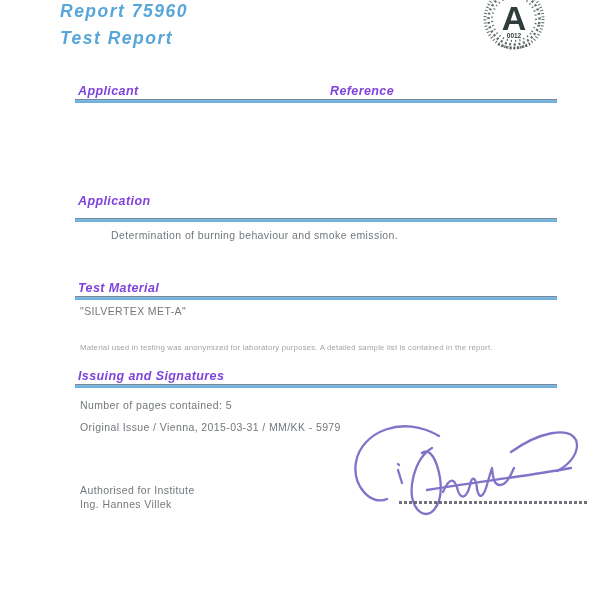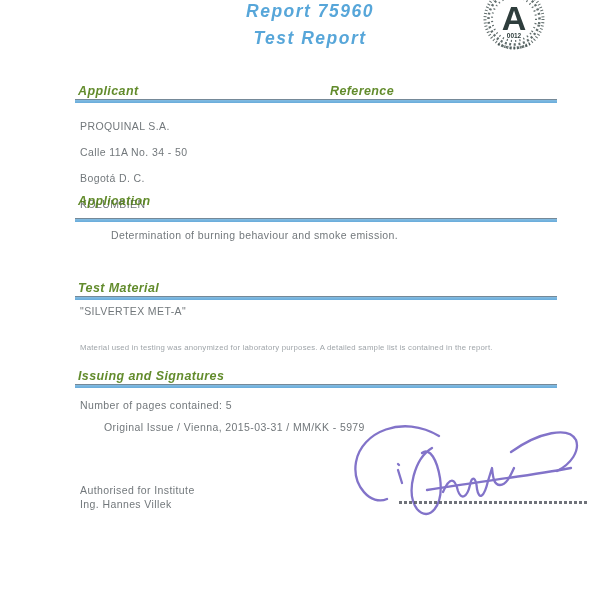--- a/index.html
+++ b/index.html
@@ -1,30 +1,30 @@
 <!DOCTYPE html>
 <html><head>
 <meta charset="utf-8">
 <style>
   html,body{margin:0;padding:0;background:#ffffff;}
   body{width:600px;height:600px;overflow:hidden;position:relative;
        font-family:"Liberation Sans", sans-serif;}
   .page{position:absolute;inset:0;background:#ffffff;}
 
   
-  .doc-title{position:absolute;left:60px;width:500px;text-align:center;
+  .doc-title{position:absolute;left:60px;width:500px;text-align:left;
              color:#3a97d3;font-style:italic;font-weight:bold;
              font-size:17.5px;letter-spacing:1.5px;opacity:.85;}
   .t1{top:1px;} .t2{top:28px;}
 
   
   .seal{position:absolute;left:482px;top:-12px;width:64px;height:70px;}
 
   
-  .sec-h{position:absolute;color:#4d7c0f;font-style:italic;font-weight:bold;
+  .sec-h{position:absolute;color:#6d28d9;font-style:italic;font-weight:bold;
          font-size:12.5px;letter-spacing:.4px;opacity:.88;}
   .rule{position:absolute;left:75px;width:482px;height:3px;
         border-top:1px solid #5d7587;
         background:linear-gradient(#6fb0dc,#4e9ed6);opacity:.85;}
 
   
   .body-txt{position:absolute;color:#666c70;font-size:10.5px;
             letter-spacing:.4px;opacity:.92;}
   .addr{left:80px;top:107px;line-height:13px;white-space:pre-line;}
   .note{font-size:7.8px;color:#969ca1;letter-spacing:.2px;margin-top:10px;}
@@ -52,40 +52,34 @@
       <text x="32" y="42" text-anchor="middle" font-family="Liberation Sans, sans-serif" font-size="34" font-weight="bold" fill="#2e3d3c">A</text>
       <text x="32" y="50" text-anchor="middle" font-family="Liberation Sans, sans-serif" font-size="6.5" font-weight="bold" fill="#2e3d3c">0012</text>
       <path d="M 16 56 Q 32 64 48 56" stroke="#3b4a49" stroke-width="2.5" fill="none" stroke-dasharray="2 2" opacity="0.8"></path>
     </svg>
   </div>
 
   <div class="sec-h" style="left:78px;top:84px;">Applicant</div>
   <div class="sec-h" style="left:330px;top:84px;">Reference</div>
   <div class="rule" style="top:99px;"></div>
 
-  <div class="body-txt addr">
-    <div>PROQUINAL S.A.</div>
-    <div>Calle 11A No. 34 - 50</div>
-    <div>Bogotá D. C.</div>
-    <div>KOLUMBIEN</div>
-  </div>
 
   <div class="sec-h" style="left:78px;top:194px;">Application</div>
   <div class="rule" style="top:218px;"></div>
   <div class="body-txt" style="left:80px;top:229px;margin-left:31px;">Determination of burning behaviour and smoke emission.</div>
 
   <div class="sec-h" style="left:78px;top:281px;">Test Material</div>
   <div class="rule" style="top:296px;"></div>
   <div class="body-txt" style="left:80px;top:305px;">"SILVERTEX MET-A"</div>
   <div class="body-txt note" style="left:80px;top:333px;width:470px;">Material used in testing was anonymized for laboratory purposes. A detailed sample list is contained in the report.</div>
 
   <div class="sec-h" style="left:78px;top:369px;text-align:center;">Issuing and Signatures</div>
   <div class="rule" style="top:384px;"></div>
   <div class="body-txt" style="left:80px;top:399px;">Number of pages contained: 5</div>
-  <div class="body-txt" style="left:80px;top:421px;margin-left:24px;">Original Issue / Vienna, 2015-03-31 / MM/KK - 5979</div>
+  <div class="body-txt" style="left:80px;top:421px;">Original Issue / Vienna, 2015-03-31 / MM/KK - 5979</div>
 
   <div class="sig-wrap">
     <svg width="252" height="100" viewBox="0 0 252 100">
       <g stroke="#7160c2" stroke-width="2.3" fill="none" stroke-linecap="round" stroke-linejoin="round" opacity="0.88">
         <path d="M 96 16 C 60 -6 18 12 13 42 C 9 66 28 86 44 79"></path>
         <path d="M 55 50 l 4 13"></path>
         <path d="M 55 44 l 1 1"></path>
         <path d="M 89 28 C 72 38 62 72 74 89 C 86 103 101 86 97 58 C 94 40 87 27 79 33"></path>
         <path d="M 100 72 C 107 56 112 58 115 71 C 118 80 124 78 127 65 C 129 55 133 57 134 69 C 136 80 141 78 145 61 l 4 -13 c 1 10 2 17 8 17 c 6 0 10 -8 14 -17"></path>
         <path d="M 84 70 C 130 62 180 57 228 48"></path>

